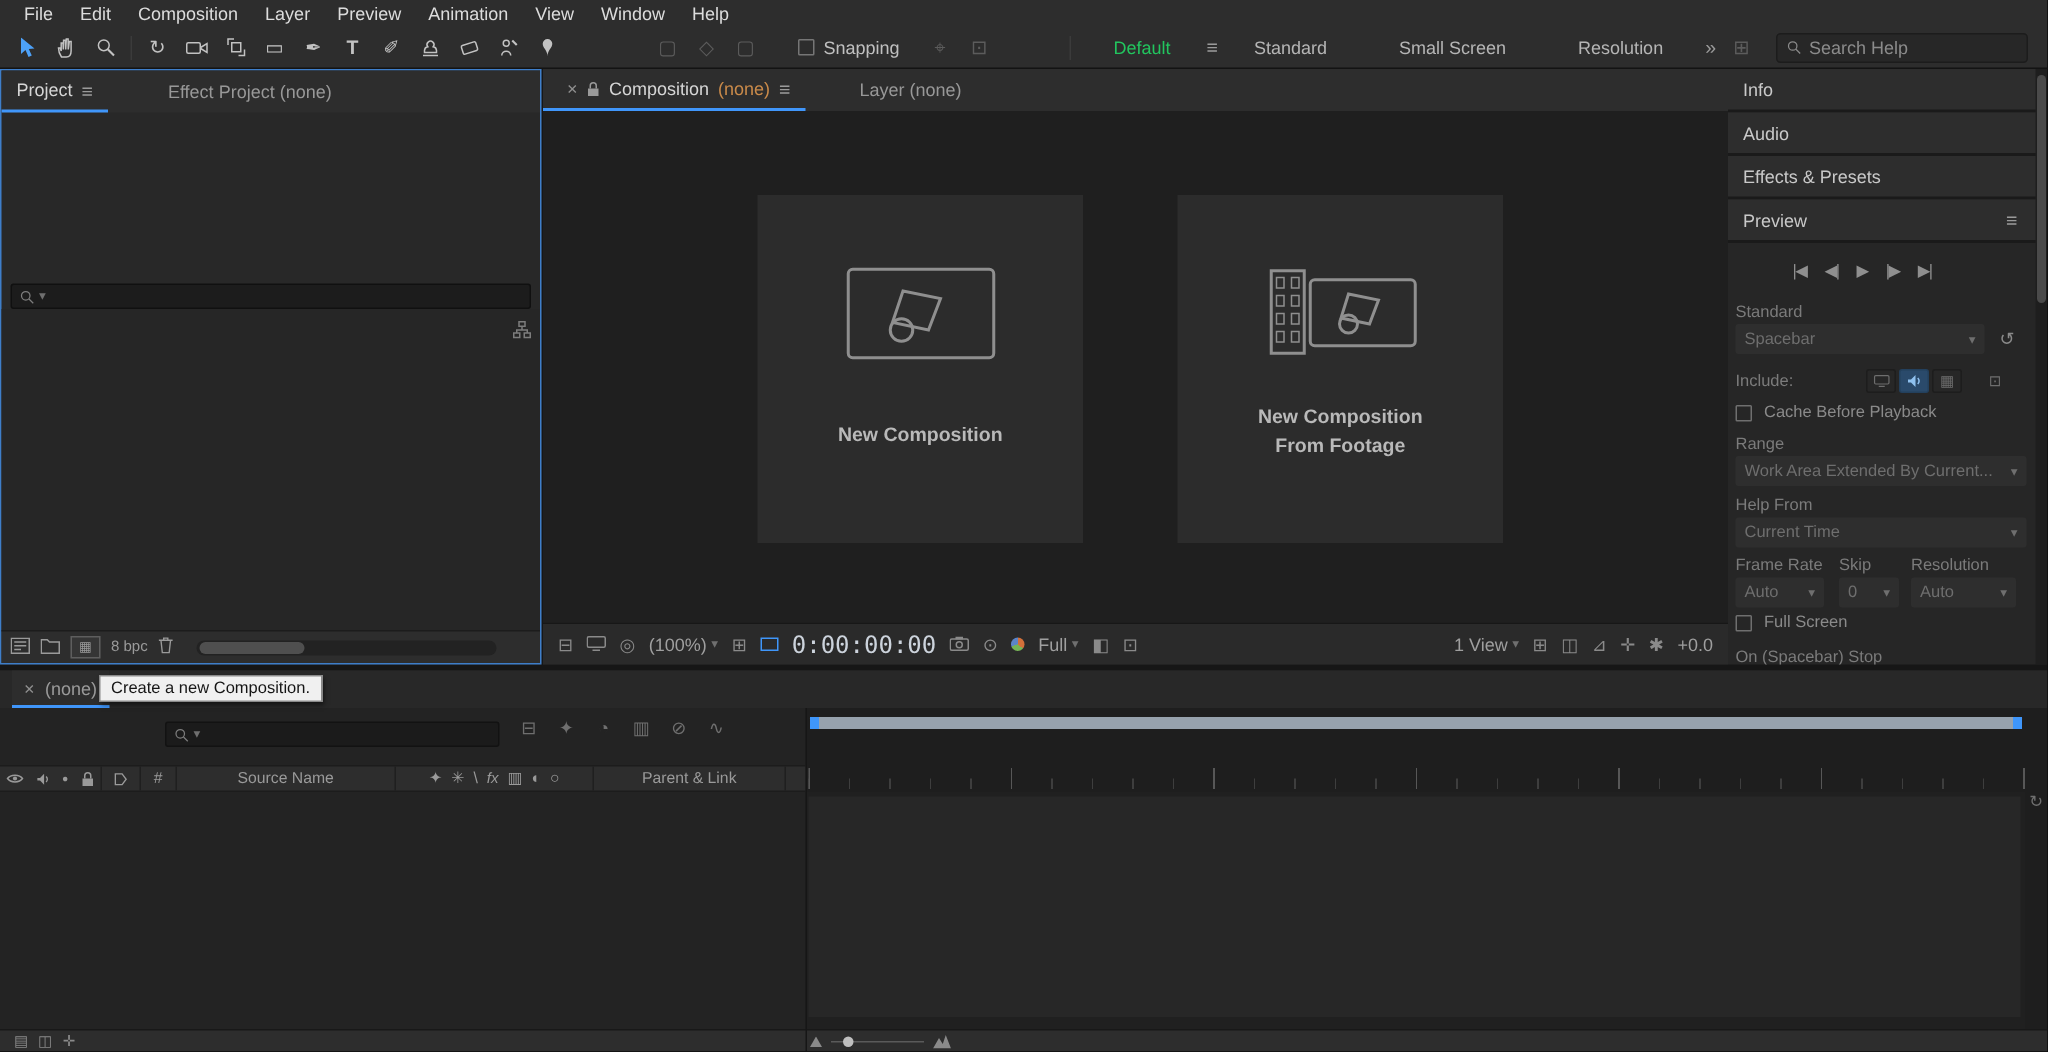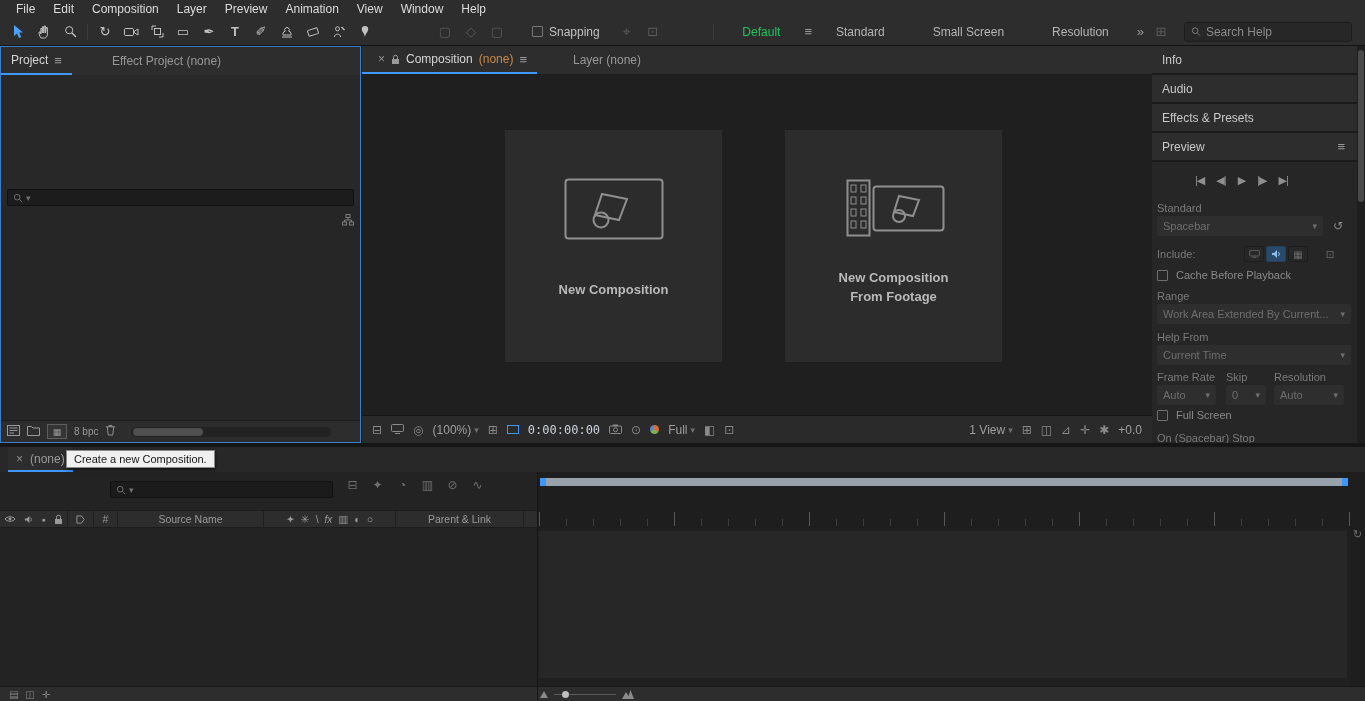--- a/index.html
+++ b/index.html
@@ -55,21 +55,21 @@
   
   #viewer{left:362px;top:46px;width:790px;height:397px;background:#1f1f1f;display:flex;flex-direction:column;}
   #viewer .tabbar{flex:none;}
   #vbody{flex:1;position:relative;background:#1f1f1f;font-weight:bold;}
   .card{position:absolute;top:56px;width:217px;height:232px;background:#2c2c2c;display:flex;flex-direction:column;align-items:center;}
   #card1{left:143px;}
   #card2{left:423px;}
   .cardlabel{color:#b9b9b9;font-size:13px;text-align:center;line-height:19px;}
   #vfoot{height:28px;background:#2a2a2a;border-top:1px solid #171717;display:flex;align-items:center;gap:9px;padding:0 10px;color:#8a8a8a;font-size:12px;flex:none;}
   #vfoot .txt{color:#9f9f9f;display:flex;align-items:center;gap:3px;}
-  .timecode{font-family:"DejaVu Sans Mono","Liberation Mono",monospace;color:#ccd3dc;font-size:12px;}
+  .timecode{font-family:"DejaVu Sans Mono","Liberation Mono",monospace;color:#ccd3dc;font-size:16px;}
   .roi{width:12px;height:9px;border:1px solid #3f96fa;display:inline-block;}
   .rgbdot{width:9px;height:9px;border-radius:50%;display:inline-block;
           background:conic-gradient(#d2703a 0 130deg,#76b356 0 250deg,#5c84c8 0);}
   .nonehl{color:#c98a4a;}
 
   
   #rightpanel{left:1152px;top:46px;width:213px;height:397px;background:#262626;overflow:hidden;}
   .rphead{height:29px;background:#2d2d2d;border-bottom:2px solid #1a1a1a;display:flex;align-items:center;padding:0 10px;color:#c9c9c9;font-size:12px;}
   #previewbody{position:absolute;left:0;top:120px;width:205px;height:277px;}
   .rprow{position:absolute;left:0;width:100%;display:flex;align-items:center;padding:0 5px;}

